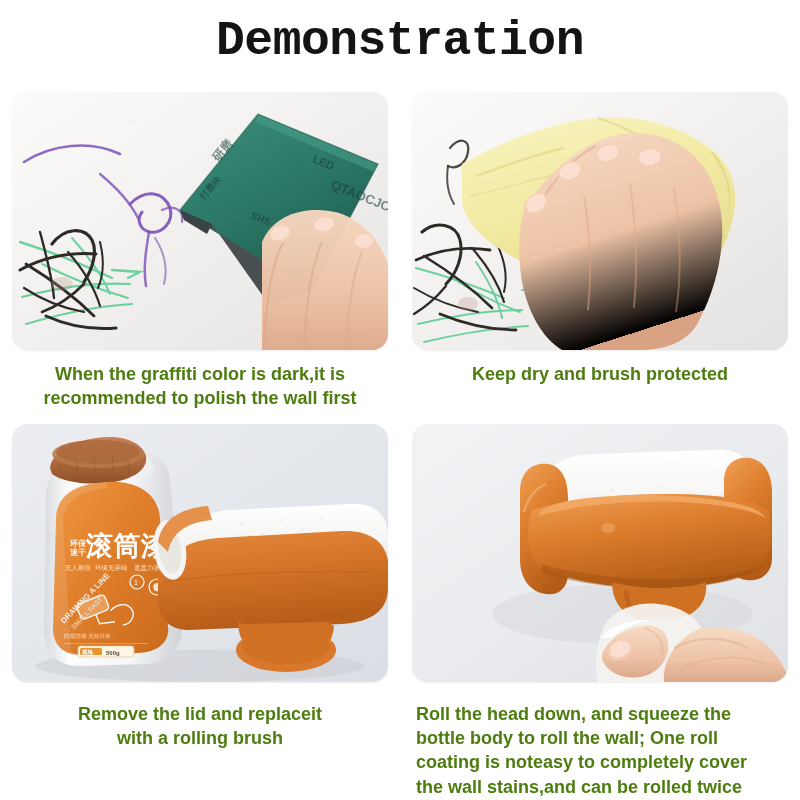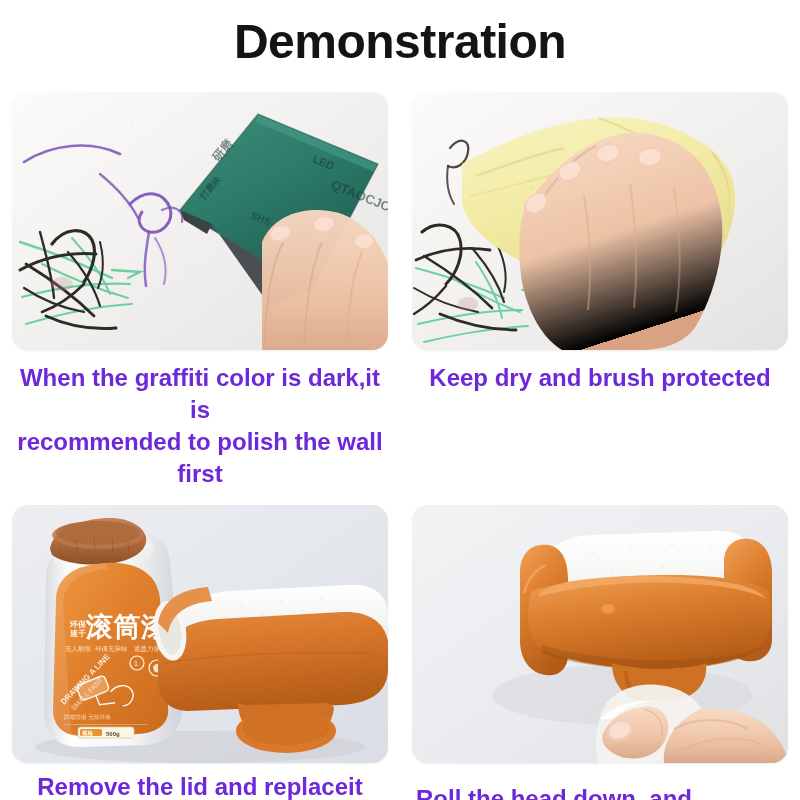--- a/index.html
+++ b/index.html
@@ -23,21 +23,21 @@
   .title {
     position: absolute;
     top: 14px;
     left: 0;
     width: 800px;
     text-align: center;
     font-size: 48px;
     font-weight: bold;
     color: #141414;
     letter-spacing: -0.5px;
-    font-family: Liberation Sans, sans-serif;
+    font-family: Liberation Mono, monospace;
   }
 
   
   .grid {
     position: absolute;
     top: 92px;
     left: 0;
     width: 800px;
   }
   .row {
@@ -56,33 +56,33 @@
     overflow: hidden;
     position: relative;
     background: #efeeec;
     box-shadow: 0 1px 2px rgba(0,0,0,0.07);
   }
   .photo svg { display: block; }
 
   .caption {
     margin-top: 12px;
     text-align: center;
-    font-size: 24px;
+    font-size: 18px;
     font-weight: bold;
     line-height: 1.34;
-    color: #6d28d9;
+    color: #4d7c0f;
     font-family: "Liberation Sans", sans-serif;
     white-space: pre-line;
   }
   .caption.left-align {
     text-align: left;
     padding-left: 4px;
   }
   .row-2 { margin-top: 14px; }
-  .cell-bl .caption { margin-top: 8px; }
+  .cell-bl .caption { margin-top: 20px; }
   .cell-br .caption { margin-top: 20px; }
 </style>
 </head>
 <body>
 
 <div class="page">
 
   <div class="title">Demonstration</div>
 
   <div class="grid">

